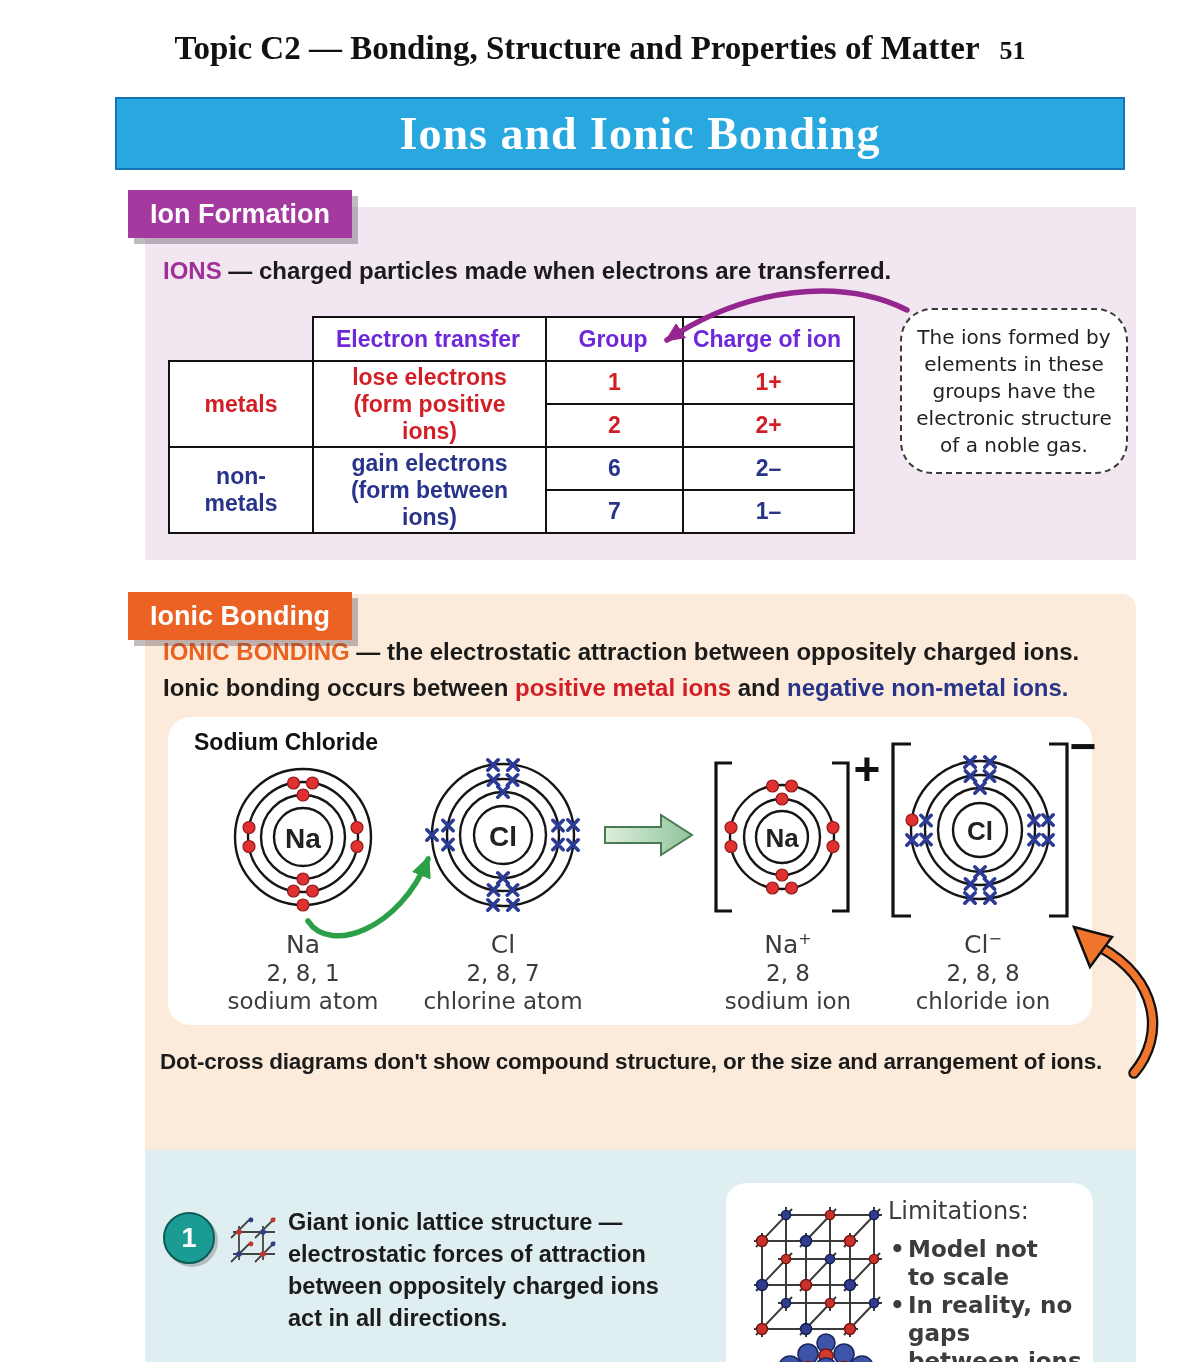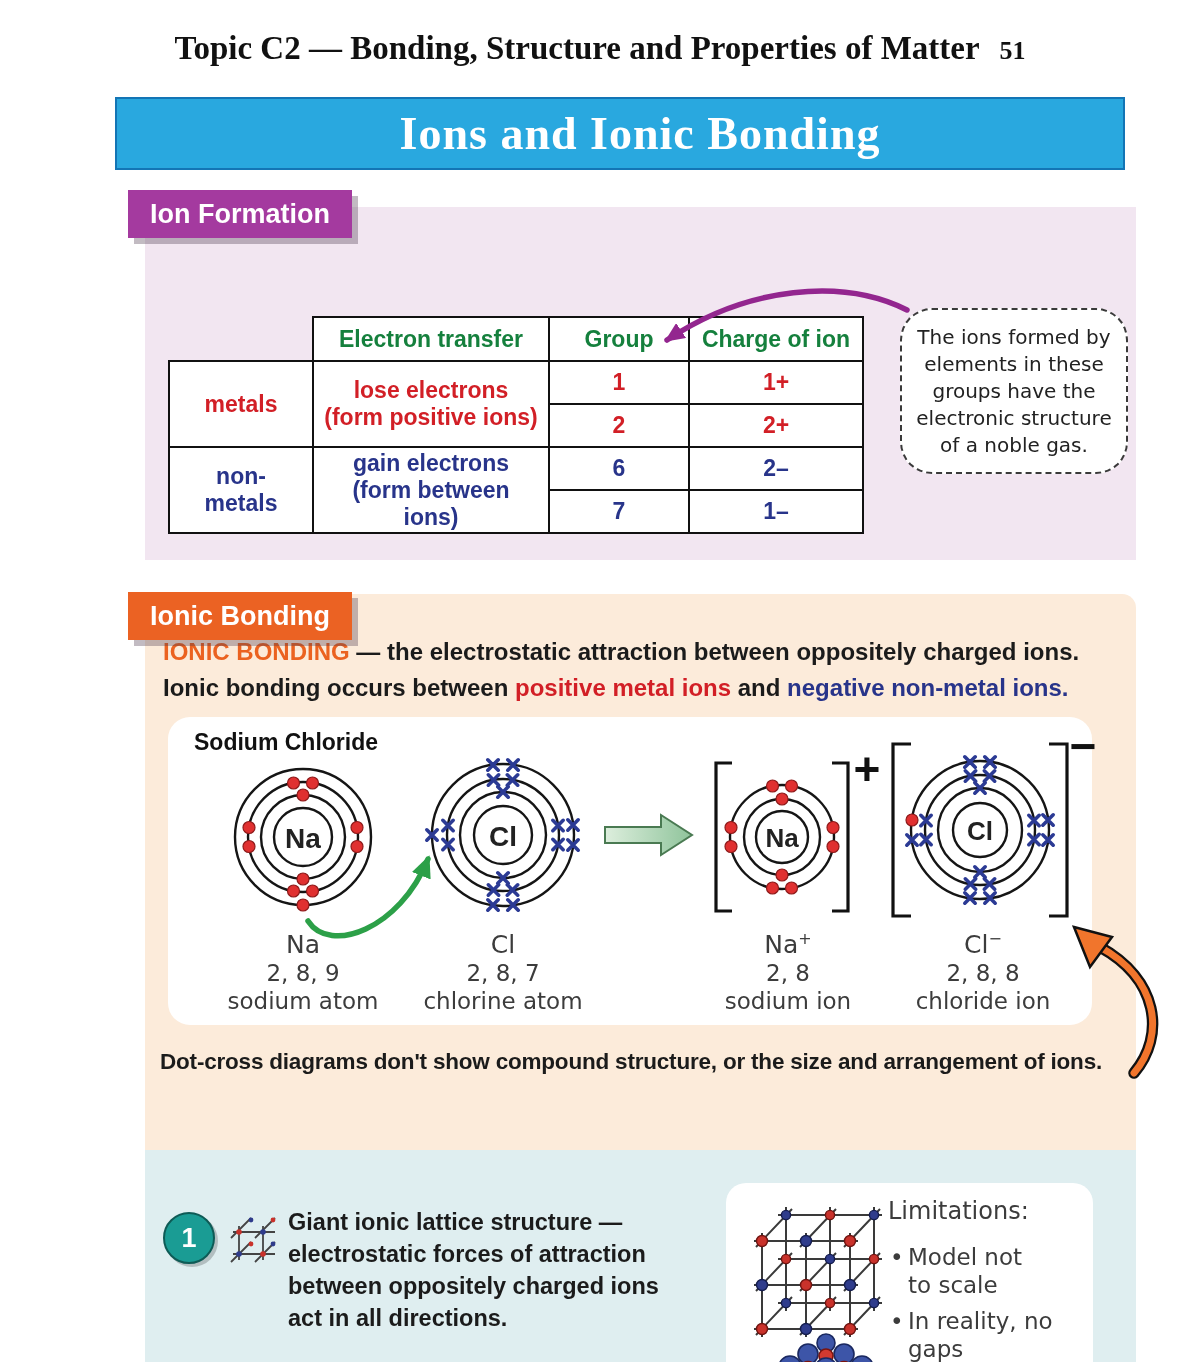--- a/index.html
+++ b/index.html
@@ -26,21 +26,21 @@
   .panel-teal{top:1150px;height:212px;background:#DFEEF0;}
   
   .def-line{position:absolute;left:18px;top:50px;font-size:24px;font-weight:bold;color:#1b1b1b;}
   .term-purple{color:#A03099;}
   .term-orange{color:#EB6220;}
   .txt-red{color:#D21F26;}
   .txt-blue{color:#28348A;}
   table.ion-table{position:absolute;left:23px;top:109px;border-collapse:collapse;}
   .ion-table th,.ion-table td{border:2.4px solid #111;background:#fff;text-align:center;
       font-size:23px;font-weight:bold;padding:0 10px;}
-  .ion-table th{height:42px;font-weight:bold;color:#15803d;}
+  .ion-table th{height:42px;font-weight:bold;color:#6d28d9;padding-left:7px;}
   .ion-table td{height:41px;}
   .ion-table .ghost{border:none;background:transparent;}
   .col-label{width:122px;}
   .col-transfer{width:214px;}
   .col-group{width:118px;}
   .col-charge{width:152px;}
   
   .bubble{position:absolute;left:755px;top:101px;width:212px;height:148px;background:#fff;
       border:2.5px dashed #3a3a3a;border-radius:32px;padding:14px 6px 0 6px;text-align:center;
       font-family:"DejaVu Sans",sans-serif;font-size:20px;line-height:27px;color:#222;
@@ -62,41 +62,44 @@
       background:#1A9C94;border:2.5px solid #0E5B56;color:#fff;font-weight:bold;font-size:27px;
       display:flex;align-items:center;justify-content:center;box-shadow:3px 3px 0 rgba(0,0,0,0.2);}
   .mini-lattice{position:absolute;left:78px;top:58px;}
   .prop-text{position:absolute;left:143px;top:56px;width:420px;font-size:23.5px;font-weight:bold;
       line-height:32px;white-space:pre-line;color:#1b1b1b;}
   .limit-box{position:absolute;left:581px;top:33px;width:367px;height:260px;background:#fff;border-radius:20px;}
   .limit-title{position:absolute;left:162px;top:14px;font-family:"DejaVu Sans",sans-serif;
       font-size:24px;color:#3C3C3C;}
   .limit-bullets{position:absolute;left:162px;top:52px;width:200px;font-family:"DejaVu Sans",sans-serif;
       font-size:23px;line-height:28px;color:#3C3C3C;}
-  .limit-bullet{position:relative;padding-left:20px;margin-top:8px;white-space:pre-line;}
+  .limit-bullet{position:relative;padding-left:20px;white-space:pre-line;font-weight:bold;}
   .limit-bullet::before{content:"•";position:absolute;left:2px;top:0;}
   .lattice-big{position:absolute;left:8px;top:10px;}
   .spacefill{position:absolute;left:20px;top:146px;}
 </style>
 </head>
 <body>
 
 <div class="page">
 
   <div class="hdr">
     <span>Topic C2 — Bonding, Structure and Properties of Matter</span><span class="pgnum">51</span>
   </div>
 
   <div class="banner">
     <span class="banner-title">Ions and Ionic Bonding</span>
   </div>
 
   <div class="badge badge-magenta">Ion Formation</div>
 
   <div class="panel panel-lavender">
+    <div class="def-line">
+      <span class="term-purple">IONS</span><span> — charged particles made when electrons are transferred.</span>
+    </div>
 
     <table class="ion-table">
       <tbody>
           <tr>
         <td class="ghost"></td>
         <th class="col-transfer">Electron transfer</th>
         <th class="col-group">Group</th>
         <th class="col-charge">Charge of ion</th>
       </tr>
       <tr>
@@ -281,21 +284,21 @@
         <defs>
           <marker id="mkG" markerUnits="userSpaceOnUse" markerWidth="24" markerHeight="20" refX="18" refY="10" orient="auto">
             <path d="M0,0 L22,10 L0,20 z" fill="#2CA048"></path>
           </marker>
         </defs>
         <path d="M140,204 C162,238 232,212 260,142" fill="none" stroke="#2CA048" stroke-width="5.5" stroke-linecap="round" marker-end="url(#mkG)"></path>
       </svg>
 
       <div class="fig-cap" style="left:50px;">
         <div class="fig-sym"><span>Na</span><sup></sup></div>
-        <div>2, 8, 9</div>
+        <div>2, 8, 1</div>
         <div>sodium atom</div>
       </div>
       <div class="fig-cap" style="left:250px;">
         <div class="fig-sym"><span>Cl</span><sup></sup></div>
         <div>2, 8, 7</div>
         <div>chlorine atom</div>
       </div>
       <div class="fig-cap" style="left:535px;">
         <div class="fig-sym"><span>Na</span><sup>+</sup></div>
         <div>2, 8</div>

